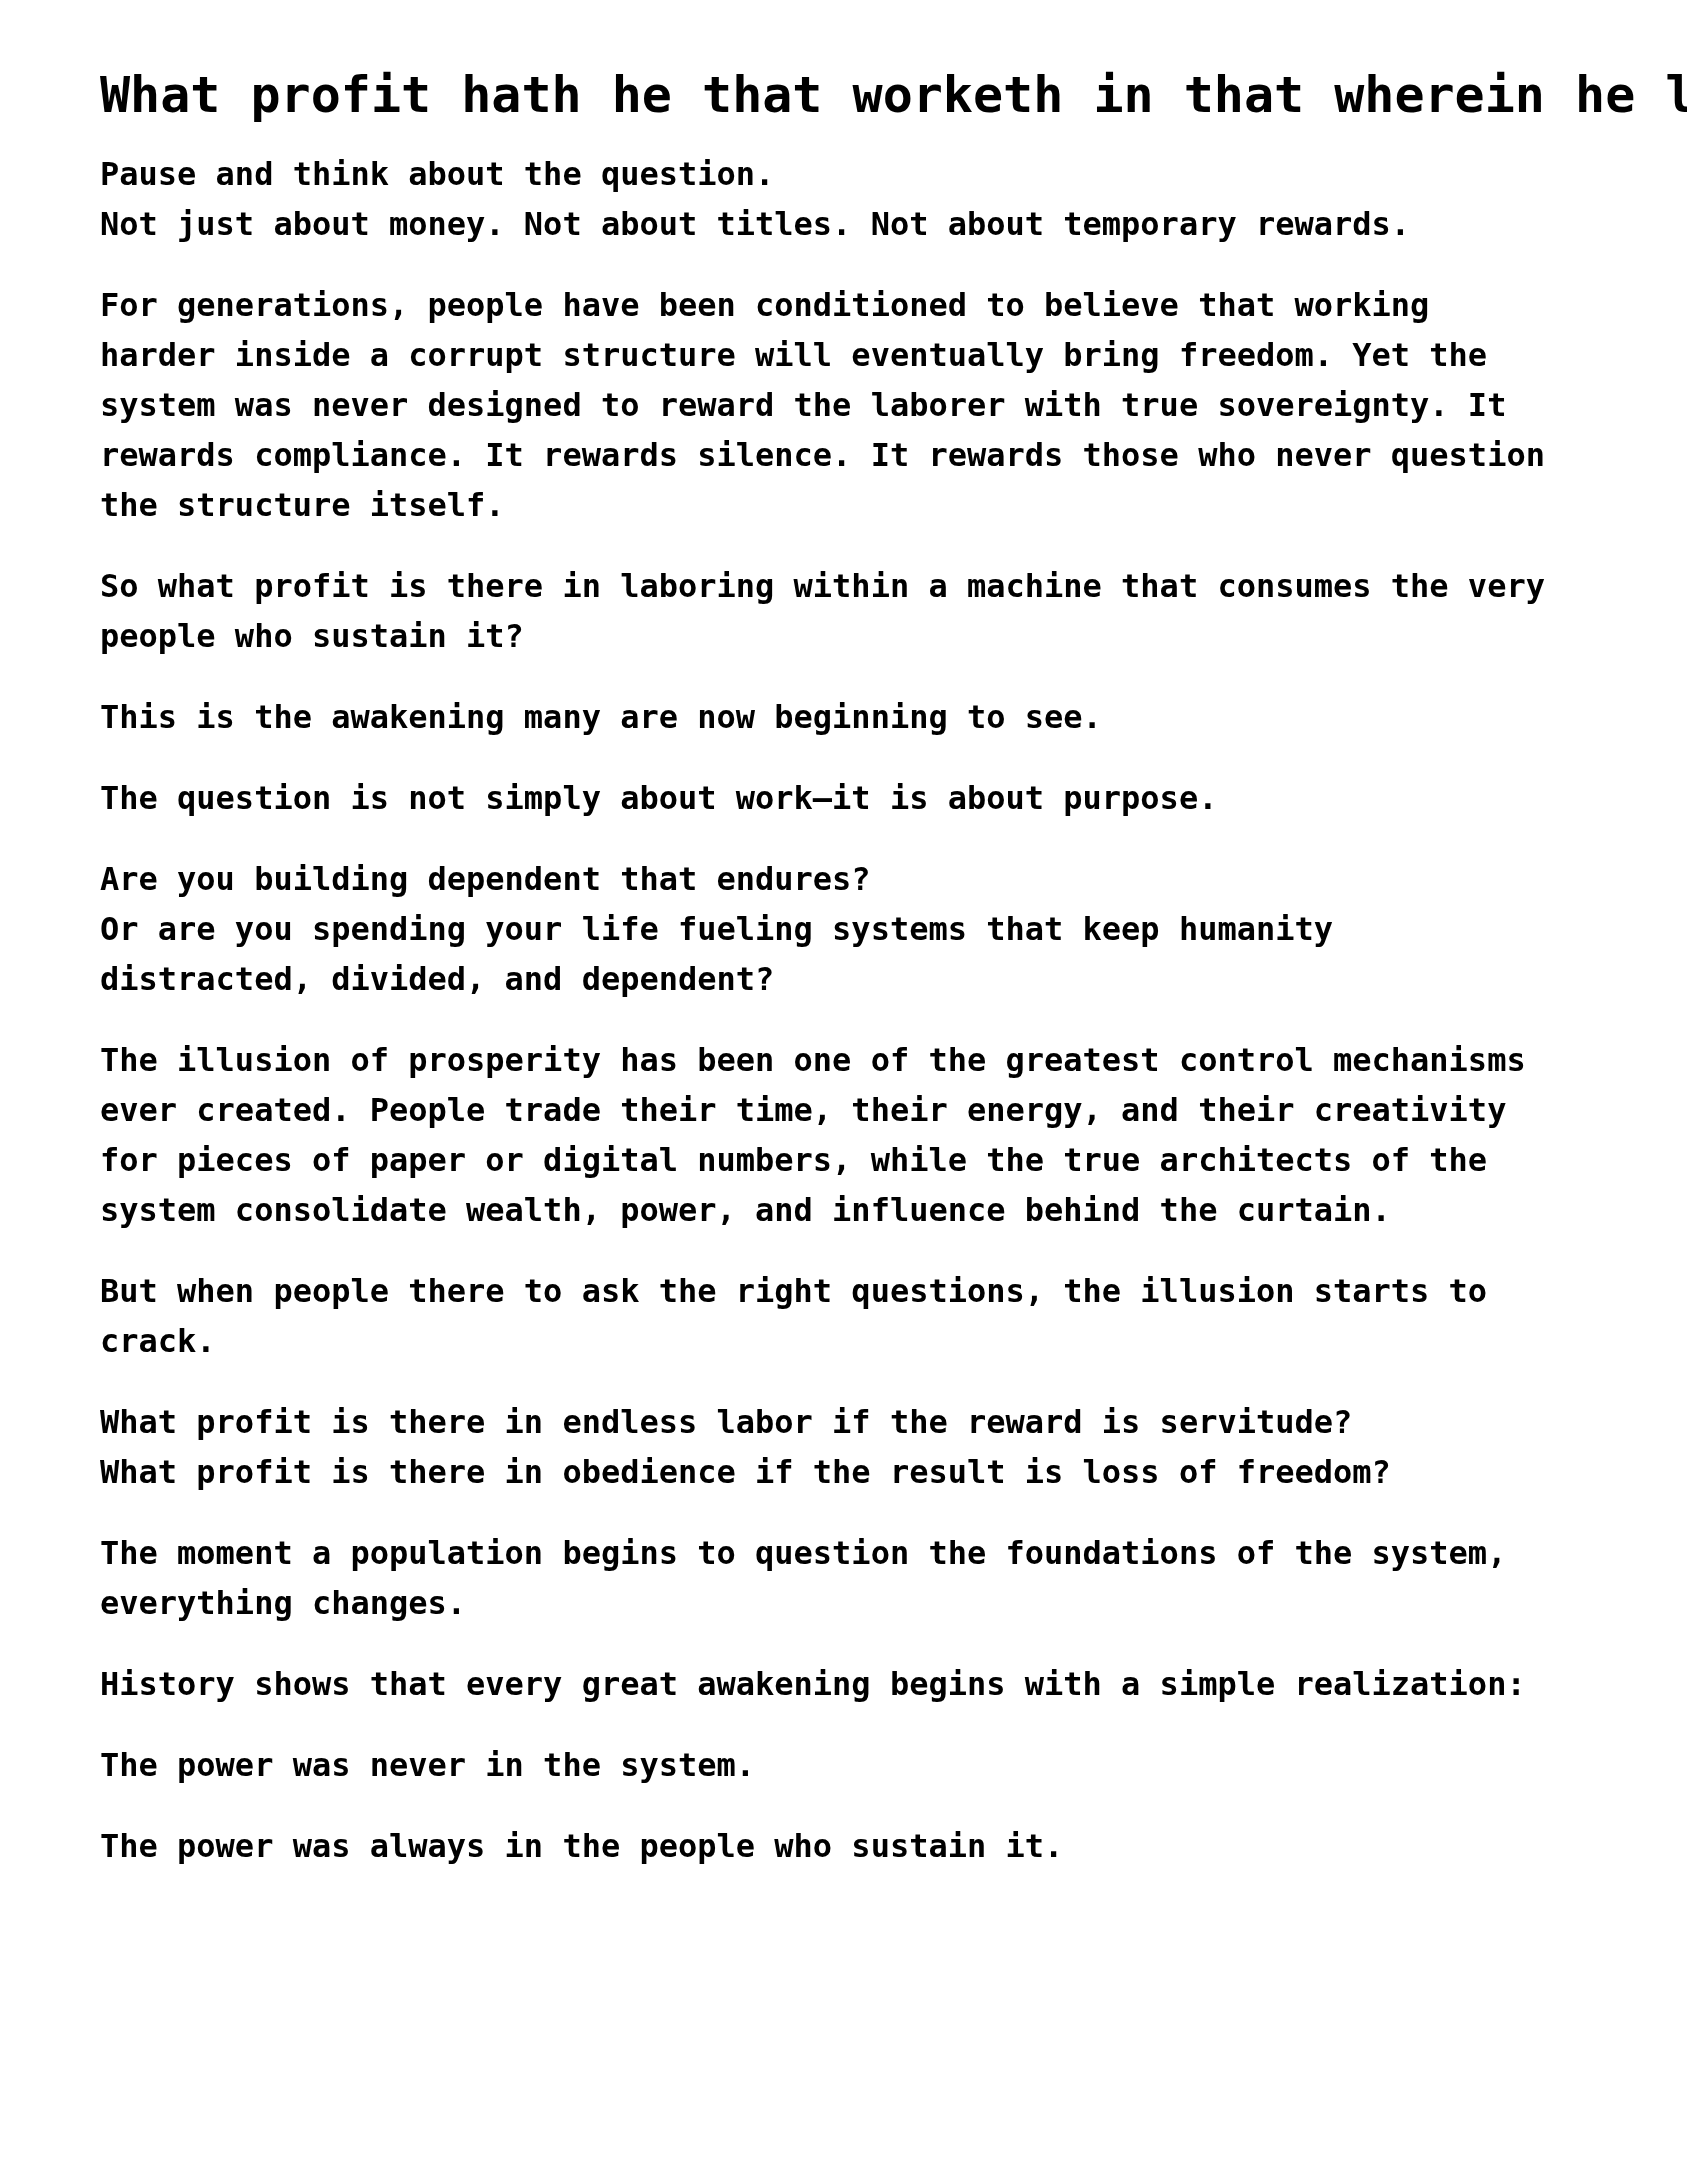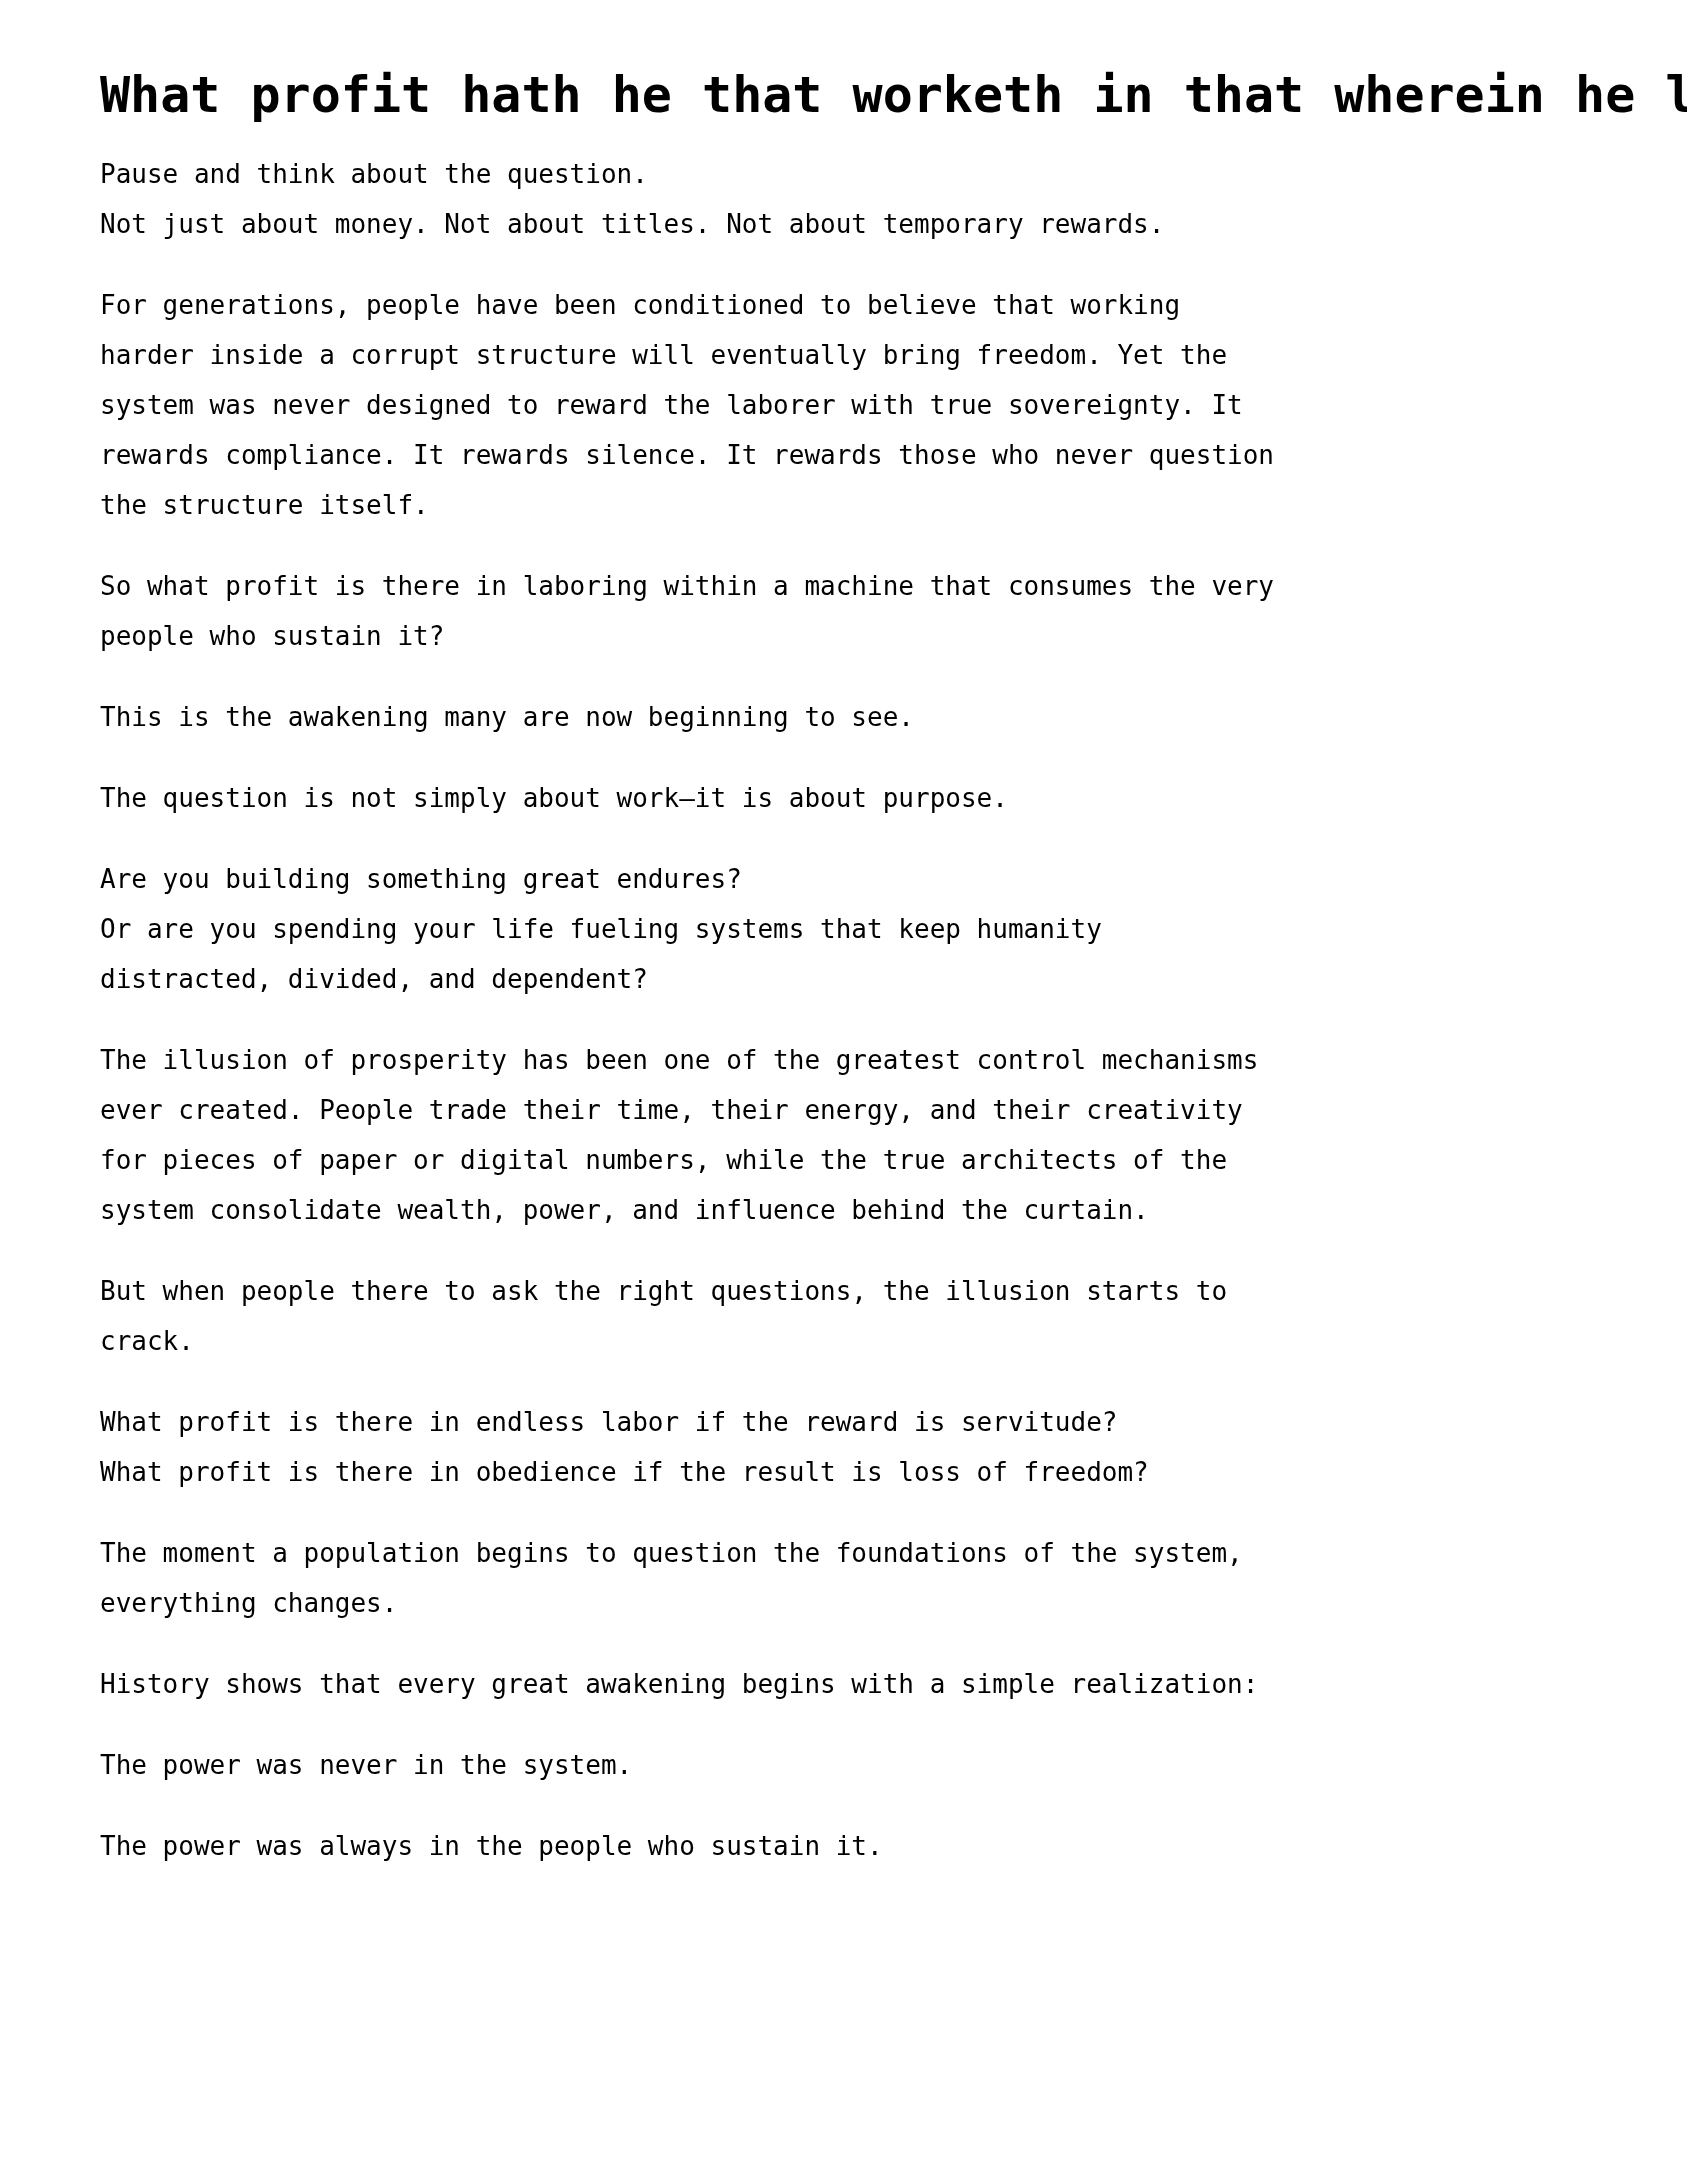--- a/index.html
+++ b/index.html
@@ -23,22 +23,22 @@
   }
   .doc-title {
     font-size: 50px;
     font-weight: bold;
     line-height: 55px;
     margin: 0 0 26px 0;
     white-space: nowrap;
     letter-spacing: 0;
   }
   .para {
-    font-size: 26px;
-    font-weight: normal;
+    font-size: 32px;
+    font-weight: bold;
     line-height: 50px;
     margin: 0 0 31px 0;
   }
   .line {
     display: block;
     white-space: pre;
   }
 </style>
 </head>
 <body>
@@ -68,21 +68,21 @@
 
   <p class="para">
     <span class="line">This is the awakening many are now beginning to see.</span>
   </p>
 
   <p class="para">
     <span class="line">The question is not simply about work—it is about purpose.</span>
   </p>
 
   <p class="para">
-    <span class="line">Are you building something great endures?</span>
+    <span class="line">Are you building dependent that endures?</span>
     <span class="line">Or are you spending your life fueling systems that keep humanity</span>
     <span class="line">distracted, divided, and dependent?</span>
   </p>
 
   <p class="para">
     <span class="line">The illusion of prosperity has been one of the greatest control mechanisms</span>
     <span class="line">ever created. People trade their time, their energy, and their creativity</span>
     <span class="line">for pieces of paper or digital numbers, while the true architects of the</span>
     <span class="line">system consolidate wealth, power, and influence behind the curtain.</span>
   </p>

